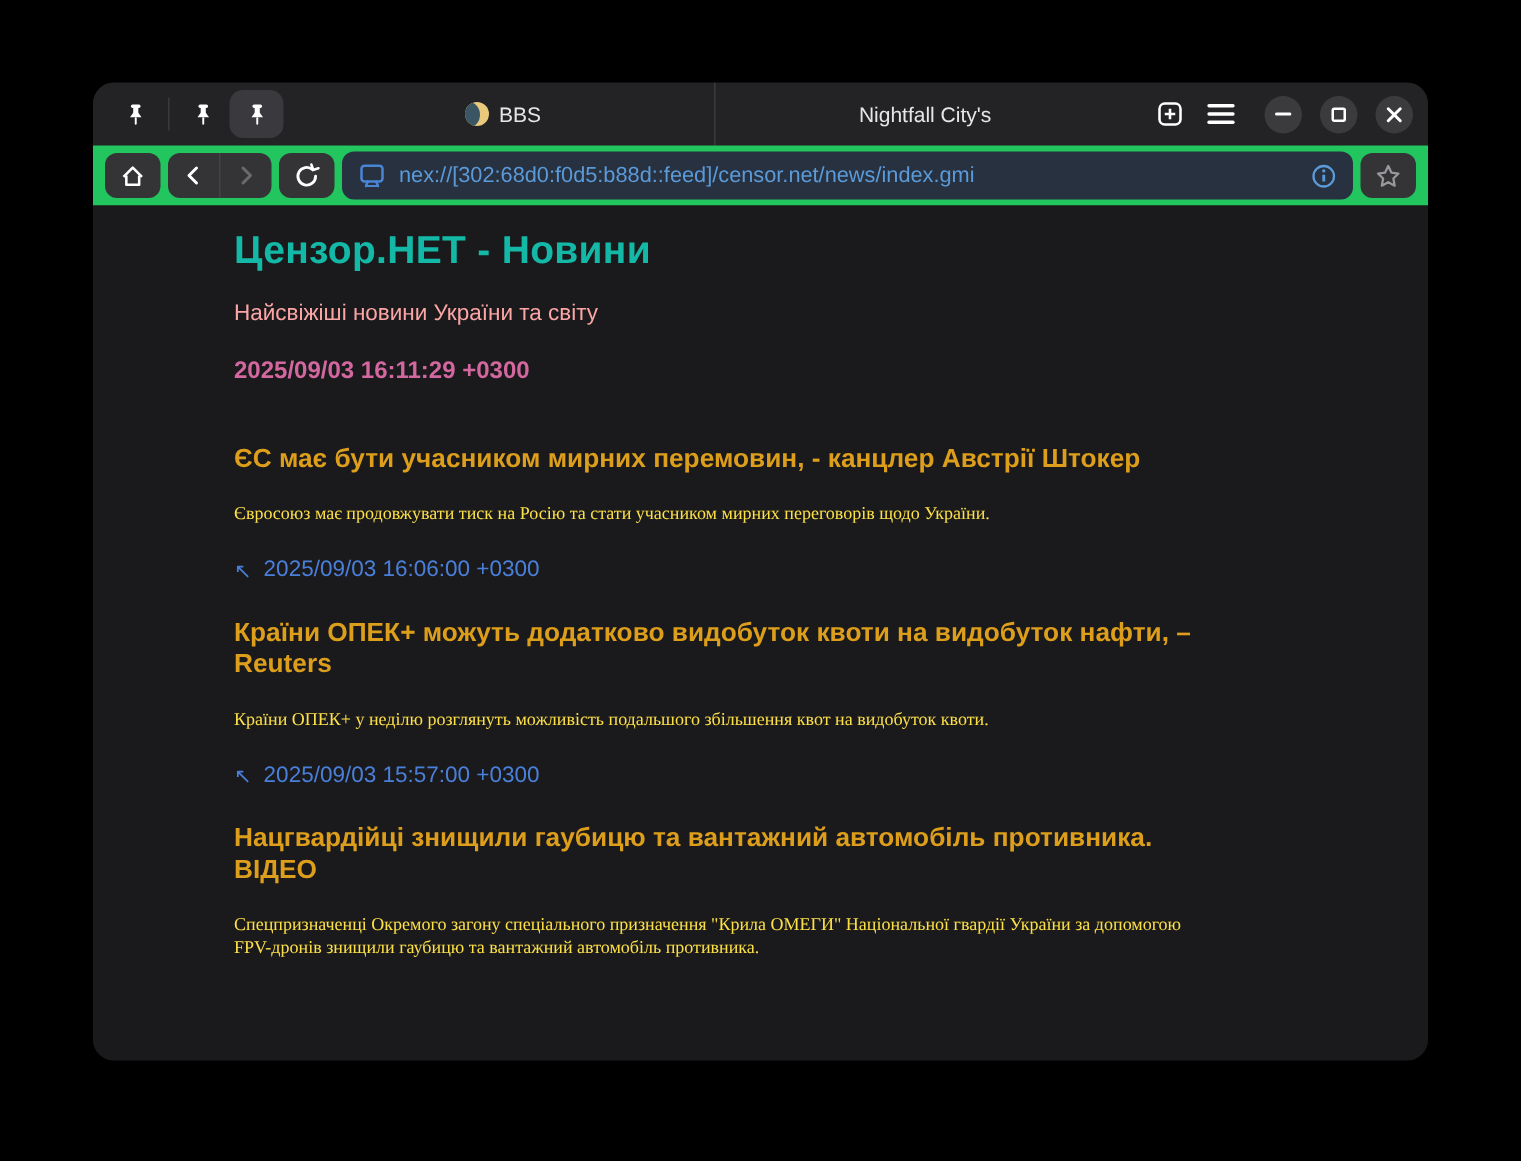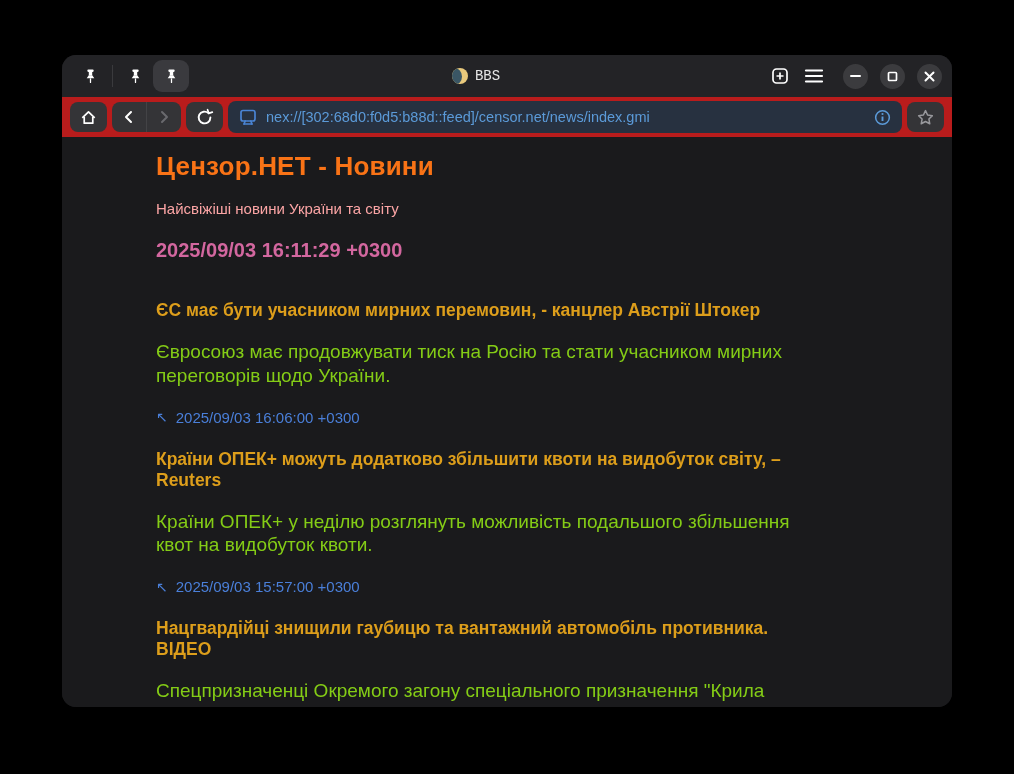--- a/index.html
+++ b/index.html
@@ -18,54 +18,54 @@
     width:36px; height:32px; border-radius:9px; display:flex;
     align-items:center; justify-content:center; cursor:pointer;
   }
   .pin-btn.active { background:#3a3a3e; }
   .vdiv { width:1px; height:22px; background:#3a3a3d; margin:0 4px; }
   .tab {
     flex:1; height:100%; display:flex; align-items:center; justify-content:center;
     gap:7px; color:#e6e6e6; font-size:14px; cursor:pointer;
   }
   .tab + .tab { border-left:1px solid #3a3a3d; }
-  .tabs { flex:1; display:flex; height:100%; margin:0 6px;font-family:Liberation Mono, monospace; }
+  .tabs { flex:1; display:flex; height:100%; margin:0 6px; }
   .moon { width:16px; height:16px; border-radius:50%; background:#e9c97c; position:relative; overflow:hidden; flex-shrink:0; }
   .moon::before { content:""; position:absolute; left:-4.5px; top:-0.5px; width:15px; height:17px; border-radius:50%; background:#3a5665; }
   .iconbtn { width:34px; height:32px; display:flex; align-items:center; justify-content:center; cursor:pointer; border-radius:8px; }
   .winctl { display:flex; gap:12px; align-items:center; margin-left:12px; }
   .circlebtn {
     width:25px; height:25px; border-radius:50%; background:#3b3b3e;
     display:flex; align-items:center; justify-content:center; cursor:pointer;
   }
   
   .toolbar {
-    height:40px; background:#b91c1c; display:flex; align-items:center;
+    height:40px; background:#22c55e; display:flex; align-items:center;
     flex-shrink:0; padding:0 8px; gap:5px;
   }
   .tbtn {
     height:30px; background:#343437; border-radius:8px;
     display:flex; align-items:center; justify-content:center; cursor:pointer;
   }
   .tbtn.single { width:37px; }
   .navpill { width:69px; height:30px; background:#343437; border-radius:8px; display:flex; }
   .navhalf { flex:1; display:flex; align-items:center; justify-content:center; cursor:pointer; }
   .navhalf.back { border-right:1px solid #434346; }
   .urlfield {
     flex:1; height:32px; background:#273140; border-radius:8px;
     display:flex; align-items:center; padding:0 10px; gap:8px; cursor:text;
   }
   .urltext { color:#5b9ad8; font-size:14.5px; white-space:nowrap; overflow:hidden; flex:1; }
   
   .content { flex:1; background:#1a1a1c; padding:14px 150px 0 94px; overflow:hidden; }
-  .h1 { color:#f97316; font-size:26px; font-weight:600; letter-spacing:0.2px; margin-bottom:18px; }
+  .h1 { color:#14b8a6; font-size:26px; font-weight:600; letter-spacing:0.2px; margin-bottom:18px; }
   .subtitle { color:#fca5a5; font-size:15px; margin-bottom:22px; }
-  .h2 { color:#d3679f; font-size:20px; font-weight:600; margin-bottom:38px; }
+  .h2 { color:#d3679f; font-size:16px; font-weight:600; margin-bottom:38px; }
   .article .h3 { color:#dd9e1b; font-size:17.5px; font-weight:700; margin-bottom:19px; }
-  .article .summary { color:#84cc16; font-size:19px; line-height:1.25; max-width:672px; margin-bottom:21px; }
+  .article .summary { color:#fde047; font-size:12px; line-height:1.25; max-width:672px; margin-bottom:21px;font-family:Liberation Serif, serif; }
   .article .tslink { color:#4a7fd9; font-size:15px; margin-bottom:23px; display:flex; align-items:center; gap:8px; cursor:pointer; }
   .arrow { font-size:14px; }
   svg { display:block; }
 </style>
 </head>
 <body>
 
 <div class="window">
 
   <div class="tabbar">
@@ -93,20 +93,23 @@
         <path d="M4.4 9.6 L6.4 6.8 h3.2 l2 2.8 z"></path>
         <rect x="7.4" y="9.6" width="1.2" height="4.6" rx="0.6"></rect>
       </svg>
     </div>
 
     <div class="tabs">
       <div class="tab">
         <span class="moon"></span>
         <span>BBS</span>
       </div>
+      <div class="tab">
+        <span>Nightfall City's</span>
+      </div>
     </div>
 
     <div class="iconbtn">
       <svg width="20" height="20" viewBox="0 0 20 20" fill="none" stroke="#fff" stroke-width="1.7">
         <rect x="3" y="3" width="14" height="14" rx="3.5"></rect>
         <line x1="10" y1="6.5" x2="10" y2="13.5"></line>
         <line x1="6.5" y1="10" x2="13.5" y2="10"></line>
       </svg>
     </div>
     <div class="iconbtn">
@@ -190,21 +193,21 @@
     <div class="article">
       <div class="h3">ЄС має бути учасником мирних перемовин, - канцлер Австрії Штокер</div>
       <div class="summary">Євросоюз має продовжувати тиск на Росію та стати учасником мирних переговорів щодо України.</div>
       <div class="tslink">
         <span class="arrow">↖</span>
         <span>2025/09/03 16:06:00 +0300</span>
       </div>
     </div>
 
     <div class="article">
-      <div class="h3">Країни ОПЕК+ можуть додатково збільшити квоти на видобуток світу, – Reuters</div>
+      <div class="h3">Країни ОПЕК+ можуть додатково видобуток квоти на видобуток нафти, – Reuters</div>
       <div class="summary">Країни ОПЕК+ у неділю розглянуть можливість подальшого збільшення квот на видобуток квоти.</div>
       <div class="tslink">
         <span class="arrow">↖</span>
         <span>2025/09/03 15:57:00 +0300</span>
       </div>
     </div>
 
     <div class="article">
       <div class="h3">Нацгвардійці знищили гаубицю та вантажний автомобіль противника. ВІДЕО</div>
       <div class="summary">Спецпризначенці Окремого загону спеціального призначення "Крила ОМЕГИ" Національної гвардії України за допомогою FPV-дронів знищили гаубицю та вантажний автомобіль противника.</div>

